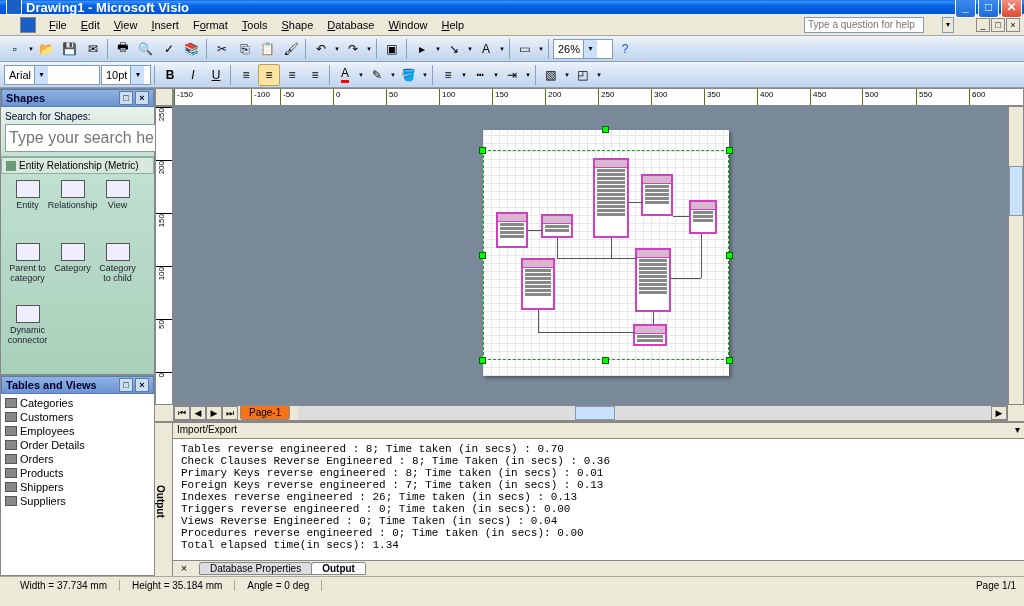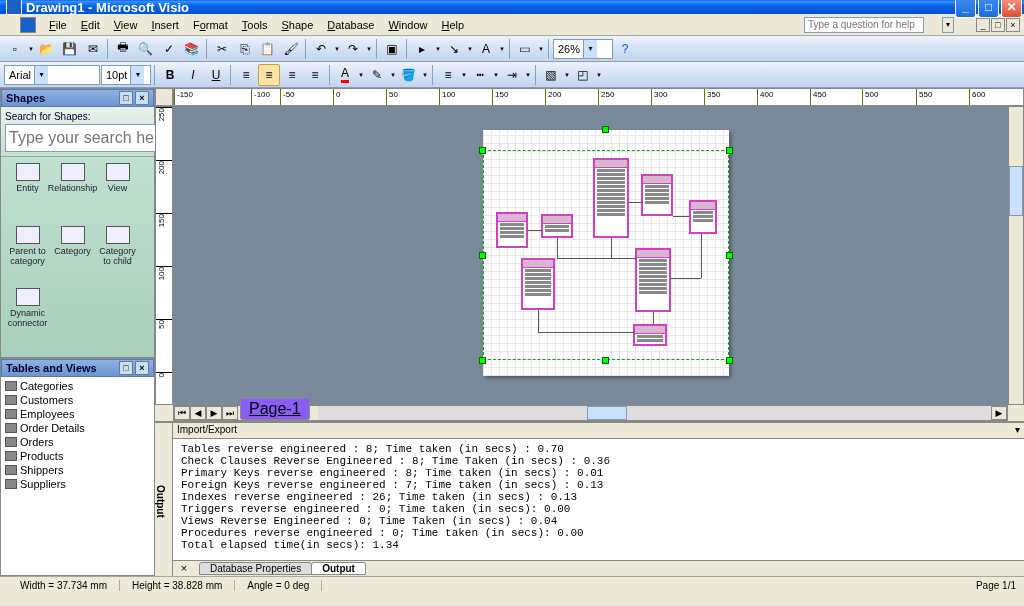--- a/index.html
+++ b/index.html
@@ -60,21 +60,21 @@
 .sel-outline { position: absolute; border: 1px dashed #0a0; }
 .sel-handle { position: absolute; width: 7px; height: 7px; background: #0f0; border: 1px solid #060; }
 .ent-box { position: absolute; border: 2px solid #d040c0; background: #fff; }
 .ent-box .ehdr { height: 8px; background: #d8b8d0; border-bottom: 1px solid #d040c0; }
 .ent-box .eline { height: 3px; margin: 1px 2px; background: #888; }
 .conn-line { position: absolute; background: #555; }
 .scroll-h { position: absolute; left: 18px; right: 16px; bottom: 0; height: 16px; background: #ece9d8; border: 1px solid #888; display: flex; align-items: center; }
 .scroll-v { position: absolute; right: 0; top: 18px; bottom: 16px; width: 16px; background: #ece9d8; border: 1px solid #888; }
 .scroll-h .navbtn { width: 16px; height: 14px; border: 1px solid #888; background: #ece9d8; font-size: 9px; text-align: center; line-height: 12px; cursor: pointer; }
 .scroll-h .tabbar { display: flex; align-items: flex-end; height: 100%; margin-left: 2px; }
-.scroll-h .ptab { border: 1px solid #888; border-top: none; background: #8b5cf6; padding: 1px 8px; font-size: 16px; cursor: pointer; border-radius: 0 0 3px 3px; text-decoration: underline; }
+.scroll-h .ptab { border: 1px solid #888; border-top: none; background: #f97316; padding: 1px 8px; font-size: 10px; cursor: pointer; border-radius: 0 0 3px 3px; }
 .scroll-h .track { flex: 1; background: #ddd; margin-left: 8px; height: 14px; position: relative; }
 .scroll-h .thumb { position: absolute; left: 40%; width: 40px; height: 100%; background: #cbe0fa; border: 1px solid #7f9db9; }
 .scroll-v .track { height: 100%; position: relative; }
 .scroll-v .thumb { position: absolute; top: 20%; height: 50px; width: 100%; background: #cbe0fa; border: 1px solid #7f9db9; }
 .bottom-panel { height: 155px; display: flex; border-top: 2px solid #888; }
 .output-tab-v { width: 18px; background: #ece9d8; border-right: 1px solid #888; writing-mode: vertical-lr; text-align: center; font-size: 10px; padding-top: 4px; font-weight: bold; }
 .output-body { flex: 1; display: flex; flex-direction: column; background: #fff; }
 .output-hdr { height: 16px; background: #ece9d8; border-bottom: 1px solid #888; padding: 1px 4px; font-size: 10px; display: flex; }
 .output-hdr .spacer { flex: 1; }
 .output-text { flex: 1; padding: 4px 8px; font-family: "Courier New", monospace; font-size: 11px; white-space: pre; overflow: hidden; }
@@ -220,20 +220,24 @@
         <span class="pbtn">×</span>
       </div>
       <div class="search-section">
         <div class="lbl">Search for Shapes:</div>
         <div class="row">
           <input placeholder="Type your search here" style="">
           <div class="dd" style="width:14px;border:1px solid #7f9db9;background:#ece9d8;font-size:8px;text-align:center;line-height:16px">▾</div>
           <div class="go">→</div>
         </div>
       </div>
+      <div class="stencil-hdr">
+          <span class="sicon"></span>
+          <span>Entity Relationship (Metric)</span>
+        </div>
       <div class="stencil-body" id="stencil-body">
           <div class="shape-item">
             <div class="sico"></div>
             <span>Entity</span>
           </div>
           <div class="shape-item">
             <div class="sico"></div>
             <span>Relationship</span>
           </div>
           <div class="shape-item">
@@ -516,17 +520,17 @@
           <div class="otab">Database Properties</div>
           <div class="otab active">Output</div>
         </div>
       </div>
     </div>
   </div>
 </div>
 
 <div class="statusbar">
   <span class="cell">Width = 37.734 mm</span>
-  <span class="cell">Height = 38.828 mm</span>
+  <span class="cell">Height = 35.184 mm</span>
   <span class="cell">Angle = 0 deg</span>
   <span class="spacer"></span>
   <span>Page 1/1</span>
 </div>
 
 </body></html>

